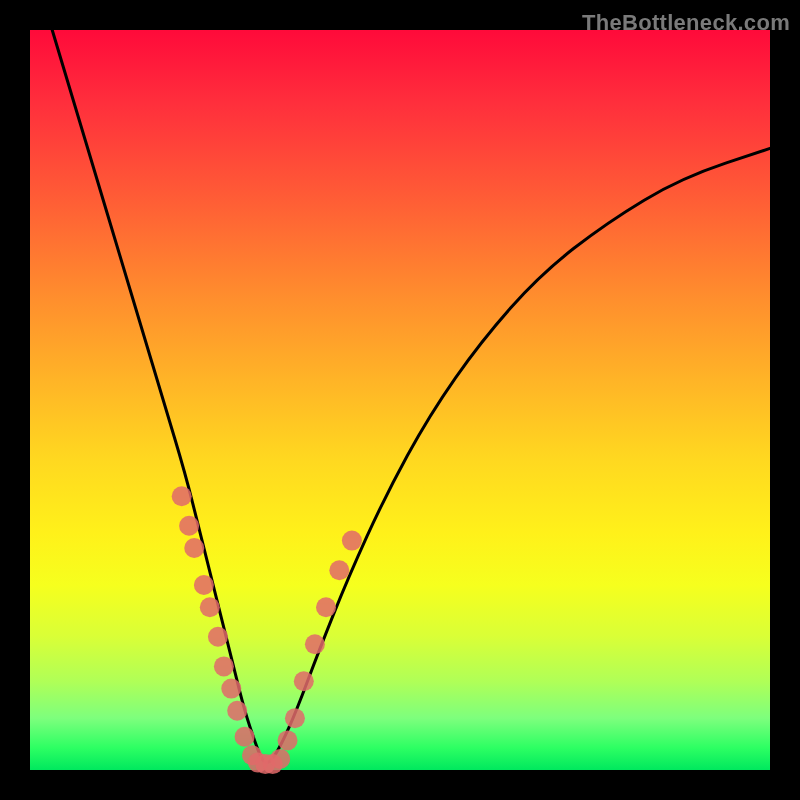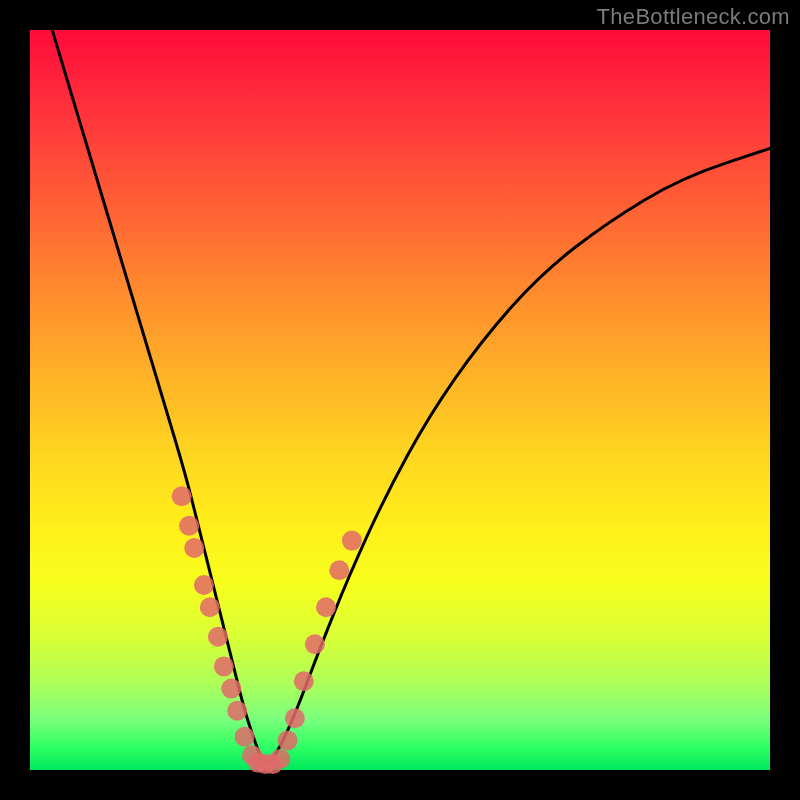--- a/index.html
+++ b/index.html
@@ -36,25 +36,25 @@
       #fff11a 68%,
       #f6ff1e 75%,
       #d9ff37 82%,
       #b0ff57 88%,
       #7dff7d 93%,
       #2dff63 97%,
       #00e85e 100%);
   }
   .watermark {
     position: absolute;
-    top: 4px;
+    top: 10px;
     right: 10px;
     color: #7a7a7a;
     font-size: 22px;
-    font-weight: 400;
+    font-weight: 700;
     letter-spacing: 0.3px;
     user-select: none;
   }
   svg.curve {
     position: absolute;
     left: 0;
     top: 0;
     width: 740px;
     height: 740px;
     overflow: visible;

